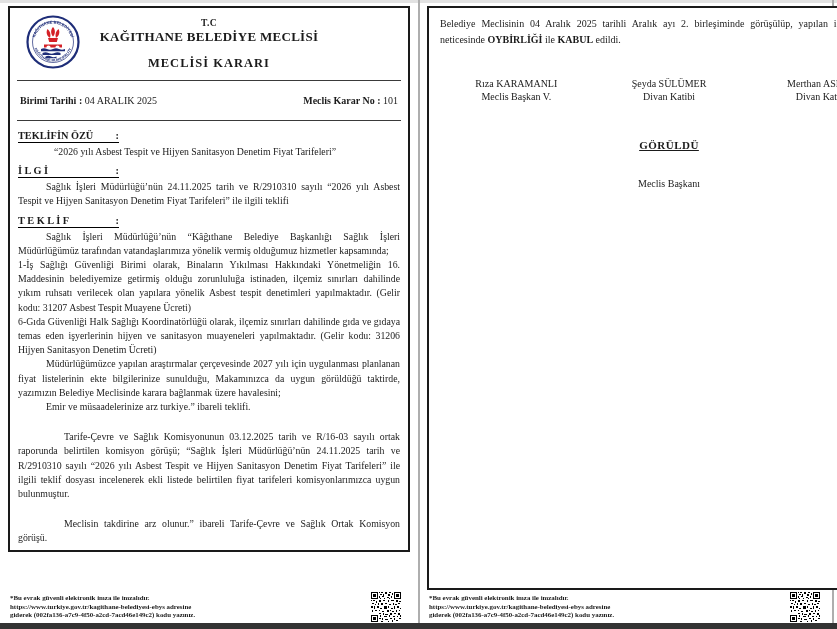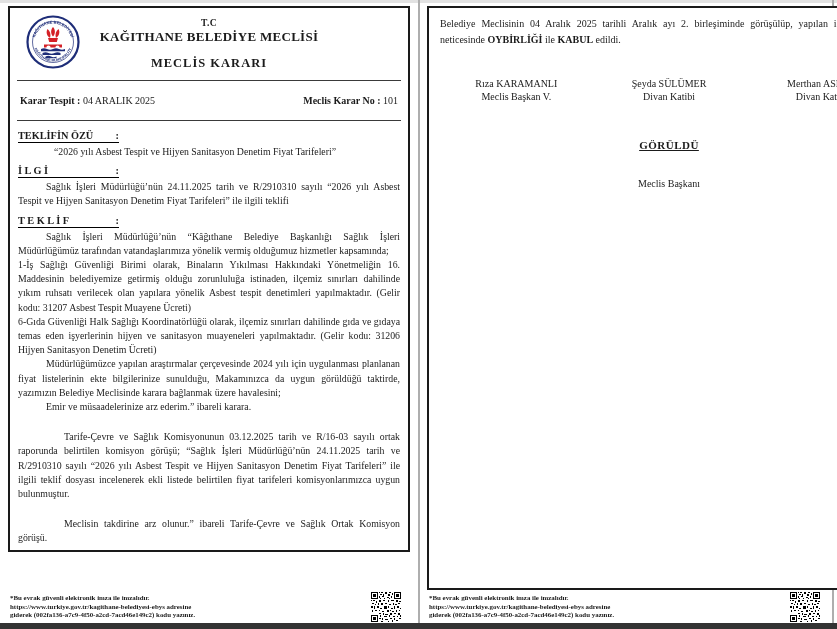--- a/index.html
+++ b/index.html
@@ -98,29 +98,29 @@
       </g>
       <g fill="#1e2d78">
         <path d="M15 34 q3 -1.6 6 0 t6 0 t6 0 t6 0 v2.2 h-24 Z"></path>
         <path d="M16.5 38 q3 -1.6 6 0 t6 0 t6 0 v2 h-18 Z"></path>
         <path d="M19.5 41.5 q3 -1.5 5.5 0 t5.5 0 v1.8 h-11 Z"></path>
       </g>
     </svg>
     <div class="header-text">
       <div class="h-tc">T.C</div>
       <div class="h-org">KAĞITHANE BELEDİYE MECLİSİ</div>
-      <div class="h-doctype">MECLİS KARARI</div>
+      <div class="h-doctype">MECLİSİ KARARI</div>
     </div>
   </div>
 
   <div class="rule"></div>
 
   <div class="meta">
     <div>
-      <span class="lbl">Karar Tespit :</span>
+      <span class="lbl">Birimi Tarihi :</span>
       <span>04 ARALIK 2025</span>
     </div>
     <div>
       <span class="lbl">Meclis Karar No :</span>
       <span>101</span>
     </div>
   </div>
 
   <div class="rule"></div>
 
@@ -143,22 +143,22 @@
     </div>
 
     <div class="sec gap">
       <span class="sec-head">
         <span>T E K L İ F</span>
         <span>:</span>
       </span>
       <p class="ind">Sağlık İşleri Müdürlüğü’nün “Kâğıthane Belediye Başkanlığı Sağlık İşleri Müdürlüğümüz tarafından vatandaşlarımıza yönelik vermiş olduğumuz hizmetler kapsamında;</p>
       <p>1-İş Sağlığı Güvenliği Birimi olarak, Binaların Yıkılması Hakkındaki Yönetmeliğin 16. Maddesinin belediyemize getirmiş olduğu zorunluluğa istinaden, ilçemiz sınırları dahilinde yıkım ruhsatı verilecek olan yapılara yönelik Asbest tespit denetimleri yapılmaktadır. (Gelir kodu: 31207 Asbest Tespit Muayene Ücreti)</p>
       <p>6-Gıda Güvenliği Halk Sağlığı Koordinatörlüğü olarak, ilçemiz sınırları dahilinde gıda ve gıdaya temas eden işyerlerinin hijyen ve sanitasyon muayeneleri yapılmaktadır. (Gelir kodu: 31206 Hijyen Sanitasyon Denetim Ücreti)</p>
-      <p class="ind">Müdürlüğümüzce yapılan araştırmalar çerçevesinde 2024 yılı için uygulanması planlanan fiyat listelerinin ekte bilgilerinize sunulduğu, Makamınızca da uygun görüldüğü taktirde, yazımızın Belediye Meclisinde karara bağlanmak üzere havalesini;</p>
-      <p class="ind">Emir ve müsaadelerinize arz ederim.” ibareli karara.</p>
+      <p class="ind">Müdürlüğümüzce yapılan araştırmalar çerçevesinde 2027 yılı için uygulanması planlanan fiyat listelerinin ekte bilgilerinize sunulduğu, Makamınızca da uygun görüldüğü taktirde, yazımızın Belediye Meclisinde karara bağlanmak üzere havalesini;</p>
+      <p class="ind">Emir ve müsaadelerinize arz turkiye.” ibareli teklifi.</p>
       <p class="ind2 sp">Tarife-Çevre ve Sağlık Komisyonunun 03.12.2025 tarih ve R/16-03 sayılı ortak raporunda belirtilen komisyon görüşü; “Sağlık İşleri Müdürlüğü’nün 24.11.2025 tarih ve R/2910310 sayılı “2026 yılı Asbest Tespit ve Hijyen Sanitasyon Denetim Fiyat Tarifeleri” ile ilgili teklif dosyası incelenerek ekli listede belirtilen fiyat tarifeleri komisyonlarımızca uygun bulunmuştur.</p>
       <p class="ind2 sp">Meclisin takdirine arz olunur.” ibareli Tarife-Çevre ve Sağlık Ortak Komisyon görüşü.</p>
     </div>
 
     <div class="sec gap">
       <span class="sec-head">
         <span>K A R A R</span>
         <span>:</span>
       </span>
       <p class="ind">Teklif, Kağıthane Belediye Meclisinin 8. Seçim Dönemi 2025 Yılı Aralık ayı toplantılarının 01.12.2025 tarihli 1. birleşiminde görüşülerek Tarife-Çevre ve Sağlık Ortak Komisyonuna ayrı ayrı sevk edildi. Tarife- Çevre ve Sağlık Ortak Komisyonunun “ 2026 yılı Asbest Tespit ve Hijyen Sanitasyon Denetim Fiyat Tarifeleri ” ile ilgili 03.12.2025/ R.16-03 tarih sayılı raporu, Kağıthane</p>

